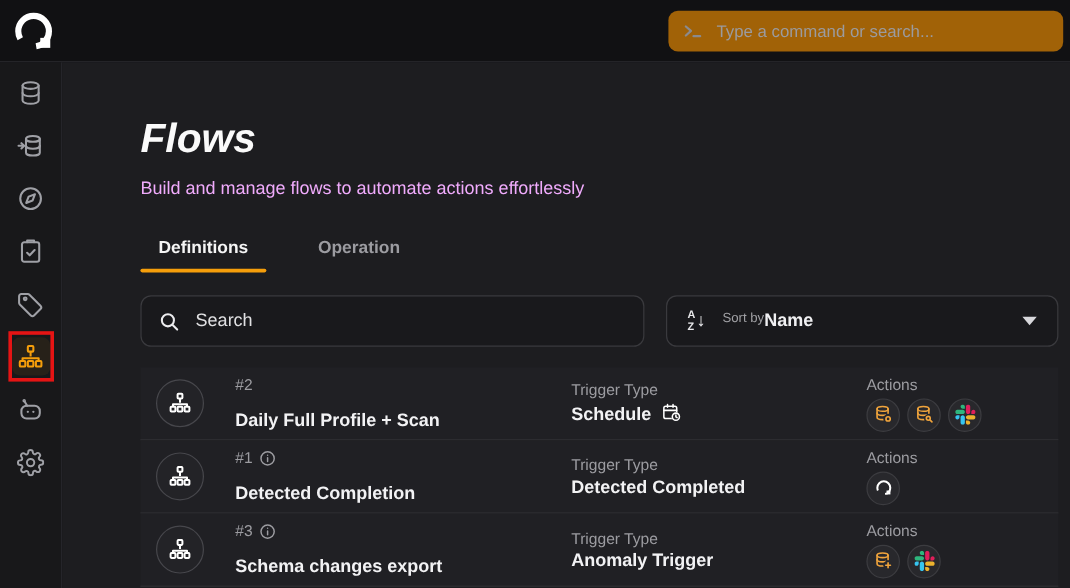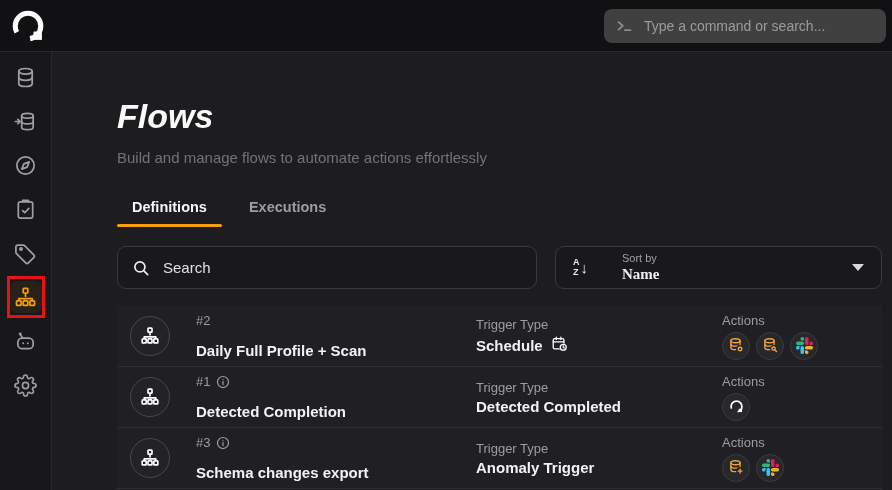--- a/index.html
+++ b/index.html
@@ -20,60 +20,60 @@
   body{
     width:892px;height:490px;overflow:hidden;
     background:var(--topbar-bg);
     font-family:"Liberation Sans",sans-serif;
     -webkit-font-smoothing:antialiased;
   }
   
   .topbar{height:52px;display:flex;align-items:center;justify-content:space-between;
     padding:0 6px 0 8px;border-bottom:1px solid var(--border);background:var(--topbar-bg);}
   .logo{width:40px;height:40px;display:flex;align-items:center;justify-content:center;}
-  .cmdbar{width:282px;height:34px;background:#404040;border-radius:8px;
+  .cmdbar{width:329px;height:34px;background:#a16207;border-radius:8px;
     display:flex;align-items:center;gap:9px;padding:0 12px;}
   .cmdbar svg{flex:0 0 auto;}
   .cmd-input{flex:1;background:transparent;border:0;outline:0;color:#e5e5e7;font-size:14px;
     font-family:"Liberation Sans",sans-serif;}
   .cmd-input::placeholder{color:#9b9b9f;}
   
   .body{display:flex;height:438px;}
   .sidebar{width:52px;flex:0 0 52px;background:var(--sidebar-bg);border-right:1px solid var(--border);
     display:flex;flex-direction:column;align-items:center;padding-top:9px;gap:12px;}
   .side-item{width:32px;height:32px;border-radius:7px;display:flex;align-items:center;
     justify-content:center;color:#9fa0a6;position:relative;cursor:pointer;}
   .side-item svg{width:23px;height:23px;}
   .side-item.active{color:var(--accent);background:rgba(245,158,11,.07);}
   .red-box{position:absolute;left:-3px;top:-5px;width:38px;height:42px;
     border:3px solid var(--annotation);pointer-events:none;}
   .main{flex:1;background:var(--main-bg);padding:0 10px 0 65px;overflow:hidden;}
   
   h1.page-title{margin:45px 0 0;font-size:34px;line-height:1.15;font-weight:700;color:#fafafa;font-style:italic;}
-  p.page-subtitle{margin:13px 0 0;font-size:15px;line-height:1.2;color:#737373;}
-  .tabs{display:flex;gap:12px;margin-top:22px;text-align:right;}
+  p.page-subtitle{margin:13px 0 0;font-size:15px;line-height:1.2;color:#f0abfc;}
+  .tabs{display:flex;gap:28px;margin-top:22px;text-align:right;}
   .tab{font-size:14.5px;font-weight:700;color:var(--muted);padding:10px 15px 12px;position:relative;cursor:pointer;}
   .tab.active{color:#f5f5f5;}
   .tab.active::after{content:"";position:absolute;left:0;right:0;bottom:0;height:3px;
     background:var(--accent);border-radius:2px;}
   
   .toolbar{display:flex;gap:18px;margin-top:19px;}
   .search-box{width:420px;height:43px;border:1px solid #3a3a3e;border-radius:9px;
     background:var(--control-bg);display:flex;align-items:center;gap:11px;padding:0 14px;}
   .search-input{flex:1;background:transparent;border:0;outline:0;color:#e8e8ea;font-size:15px;
     font-family:"Liberation Sans",sans-serif;}
   .search-input::placeholder{color:#e0e0e2;}
   .sort-box{width:327px;height:43px;border:1px solid #3a3a3e;border-radius:9px;
     background:var(--control-bg);display:flex;align-items:center;gap:14px;padding:0 17px;cursor:pointer;}
   .az{display:flex;align-items:center;color:#e8e8ea;}
   .az-letters{display:flex;flex-direction:column;font-size:9px;font-weight:800;line-height:1.05;}
   .az-arrow{font-size:15px;margin-left:1px;line-height:1;}
-  .sort-labels{display:flex;flex-direction:column;line-height:1.2;margin-left:20px;}
+  .sort-labels{display:flex;flex-direction:row;line-height:1.2;}
   .sort-by{font-size:11px;color:#a0a0a4;}
-  .sort-value{font-size:15px;font-weight:700;color:#f0f0f2;font-family:Liberation Serif, serif;}
+  .sort-value{font-size:15px;font-weight:700;color:#f0f0f2;}
   .caret{margin-left:auto;width:0;height:0;border-left:6px solid transparent;
     border-right:6px solid transparent;border-top:7px solid #d8d8dc;}
   
   .rows{margin-top:17px;}
   .row{display:grid;grid-template-columns:66px 280px 246px 1fr;align-items:center;height:61px;
     background:var(--row-bg);border-bottom:1px solid #303034;padding-left:13px;cursor:pointer;}
   .avatar{width:40px;height:40px;border-radius:50%;border:1px solid #47474c;background:#232327;
     display:flex;align-items:center;justify-content:center;color:#fff;}
   .avatar svg{width:20px;height:20px;}
   .row-top{display:flex;align-items:center;gap:6px;font-size:13px;color:var(--muted);}
@@ -173,21 +173,21 @@
         </svg>
       </div>
     </nav>
 
     <main class="main">
       <h1 class="page-title">Flows</h1>
       <p class="page-subtitle">Build and manage flows to automate actions effortlessly</p>
 
       <div class="tabs">
         <div class="tab active">Definitions</div>
-        <div class="tab">Executions</div>
+        <div class="tab">Operation</div>
       </div>
 
       <div class="toolbar">
         <div class="search-box">
           <svg viewBox="0 0 20 20" width="18" height="18" fill="none" stroke="#ececee" stroke-width="1.9" stroke-linecap="round">
             <circle cx="8.8" cy="8.8" r="5.6"></circle>
               <path d="M13.2 13.2l4.2 4.2"></path>
           </svg>
           <input class="search-input" placeholder="Search" style="">
         </div>

